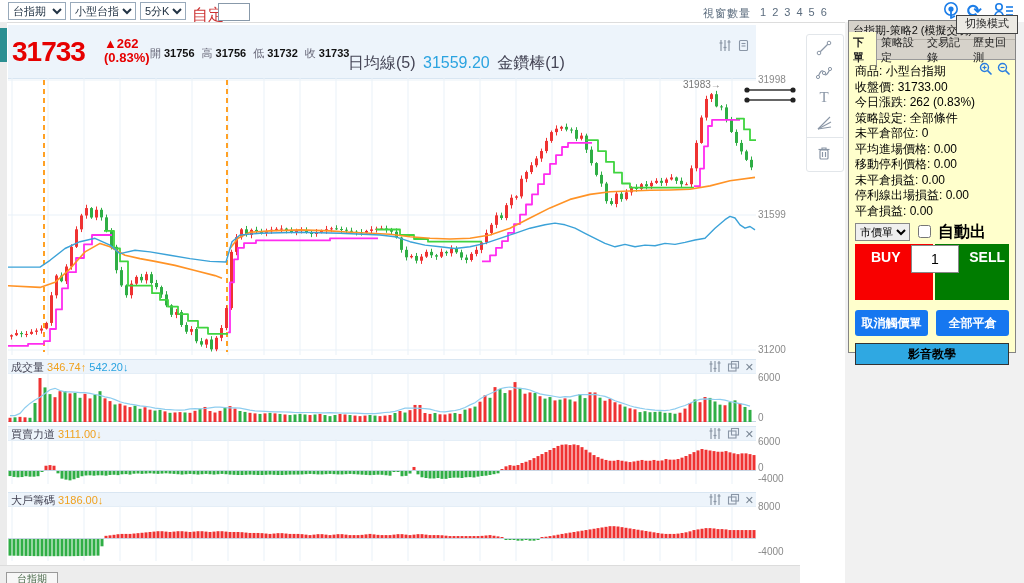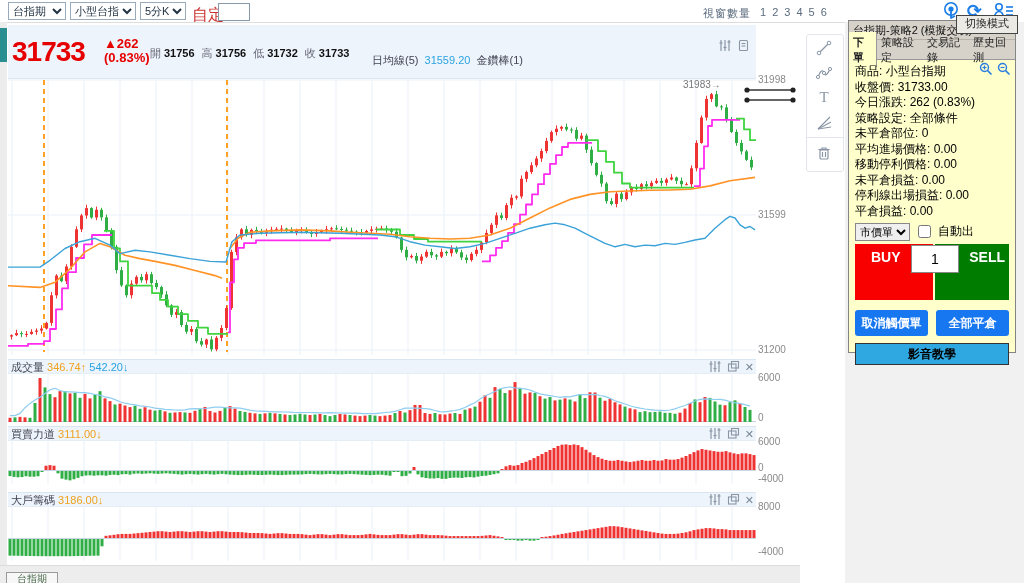--- a/index.html
+++ b/index.html
@@ -15,21 +15,21 @@
   .winnum{display:inline-block;margin-left:5px;cursor:pointer;}
   
   #left-strip{left:0;top:22px;width:7px;height:561px;background:#ececec;}
   #left-strip .grip{position:absolute;left:0;top:6px;width:7px;height:34px;background:#2b8f92;}
   
   #chart-header{left:8px;top:25px;width:748px;height:53px;background:#edf4fb;border-bottom:1px solid #d9e6f2;}
   #big-price{position:absolute;left:4px;top:11px;font-size:28px;font-weight:bold;color:#e60000;letter-spacing:-1px;}
   #chg-box{position:absolute;left:96px;top:12px;font-size:13px;font-weight:bold;color:#e60000;line-height:14px;}
   #ohlc{position:absolute;left:142px;top:21px;font-size:11px;color:#667;}
   #ohlc b{color:#111;margin:0 7px 0 3px;}
-  #ind-line{position:absolute;left:364px;top:28px;font-size:11px;color:#445;}
+  #ind-line{position:absolute;left:340px;top:28px;font-size:16px;color:#445;}
   #ind-line .mav{color:#2aa3e0;margin:0 3px;}
   .panel-band{background:#edf4fb;border-top:1px solid #d9e6f2;border-bottom:1px solid #e4eef7;}
   .pb-title{position:absolute;left:3px;top:0px;font-size:11px;color:#445;}
   .pb-val-o{color:#f0a11e;}
   .pb-val-b{color:#2aa3e0;}
   .axis-lab{position:absolute;left:0;font-size:10px;color:#8a8a8a;}
   #peak-note{left:683px;top:79px;font-size:10px;color:#777;}
   
   #draw-toolbar{left:806px;top:34px;width:36px;height:136px;background:#fff;border:1px solid #e2e6ea;border-radius:3px;}
   #draw-toolbar .dt{width:34px;height:25px;display:flex;align-items:center;justify-content:center;cursor:pointer;}
@@ -42,21 +42,21 @@
   #trade-panel{left:848px;top:20px;width:168px;height:333px;background:#ffffcc;border:1px solid #848484;box-sizing:border-box;}
   #tp-title{height:18px;line-height:18px;background:#d6d2ca;font-size:11px;color:#111;padding-left:4px;border-bottom:1px solid #b8b4ac;}
   #tp-tabs{height:19px;background:#d6d2ca;border-bottom:1px solid #999;font-size:11px;display:flex;align-items:center;}
   .tab{padding:3px 4px 2px 4px;cursor:pointer;color:#222;}
   .tab.active{background:#ffffcc;font-weight:bold;border-right:1px solid #999;}
   #tp-content{position:relative;padding:4px 6px 0 6px;font-size:12px;line-height:15.5px;color:#000;}
   .info-row{white-space:nowrap;}
   #zoom-icons{position:absolute;right:4px;top:2px;display:flex;gap:4px;}
   #order-row{margin-top:3px;display:flex;align-items:center;gap:4px;}
   #order-type{font-size:11px;height:18px;border:1px solid #888;}
-  #auto-label{font-weight:normal;font-size:12px;}
+  #auto-label{font-weight:bold;font-size:16px;}
   #buysell{position:relative;margin-top:3px;height:56px;}
   #buy-btn{position:absolute;left:0;top:0;width:78px;height:56px;background:#f80000;color:#fff;
            font-size:14px;font-weight:bold;padding:6px 0 0 16px;box-sizing:border-box;cursor:pointer;}
   #sell-btn{position:absolute;right:0;top:0;width:74px;height:56px;background:#007c00;color:#fff;
            font-size:14px;font-weight:bold;text-align:right;padding:6px 4px 0 0;box-sizing:border-box;cursor:pointer;}
   #qty-input{position:absolute;left:56px;top:1px;width:42px;height:24px;background:#fff;border:1px solid #888;
            text-align:center;font-size:14px;}
   #btn-row{display:flex;justify-content:space-between;margin-top:10px;}
   .blue-btn{width:73px;height:26px;background:#1677f0;color:#fff;border:none;border-radius:3px;
            font-size:12px;font-weight:bold;cursor:pointer;font-family:inherit;}

